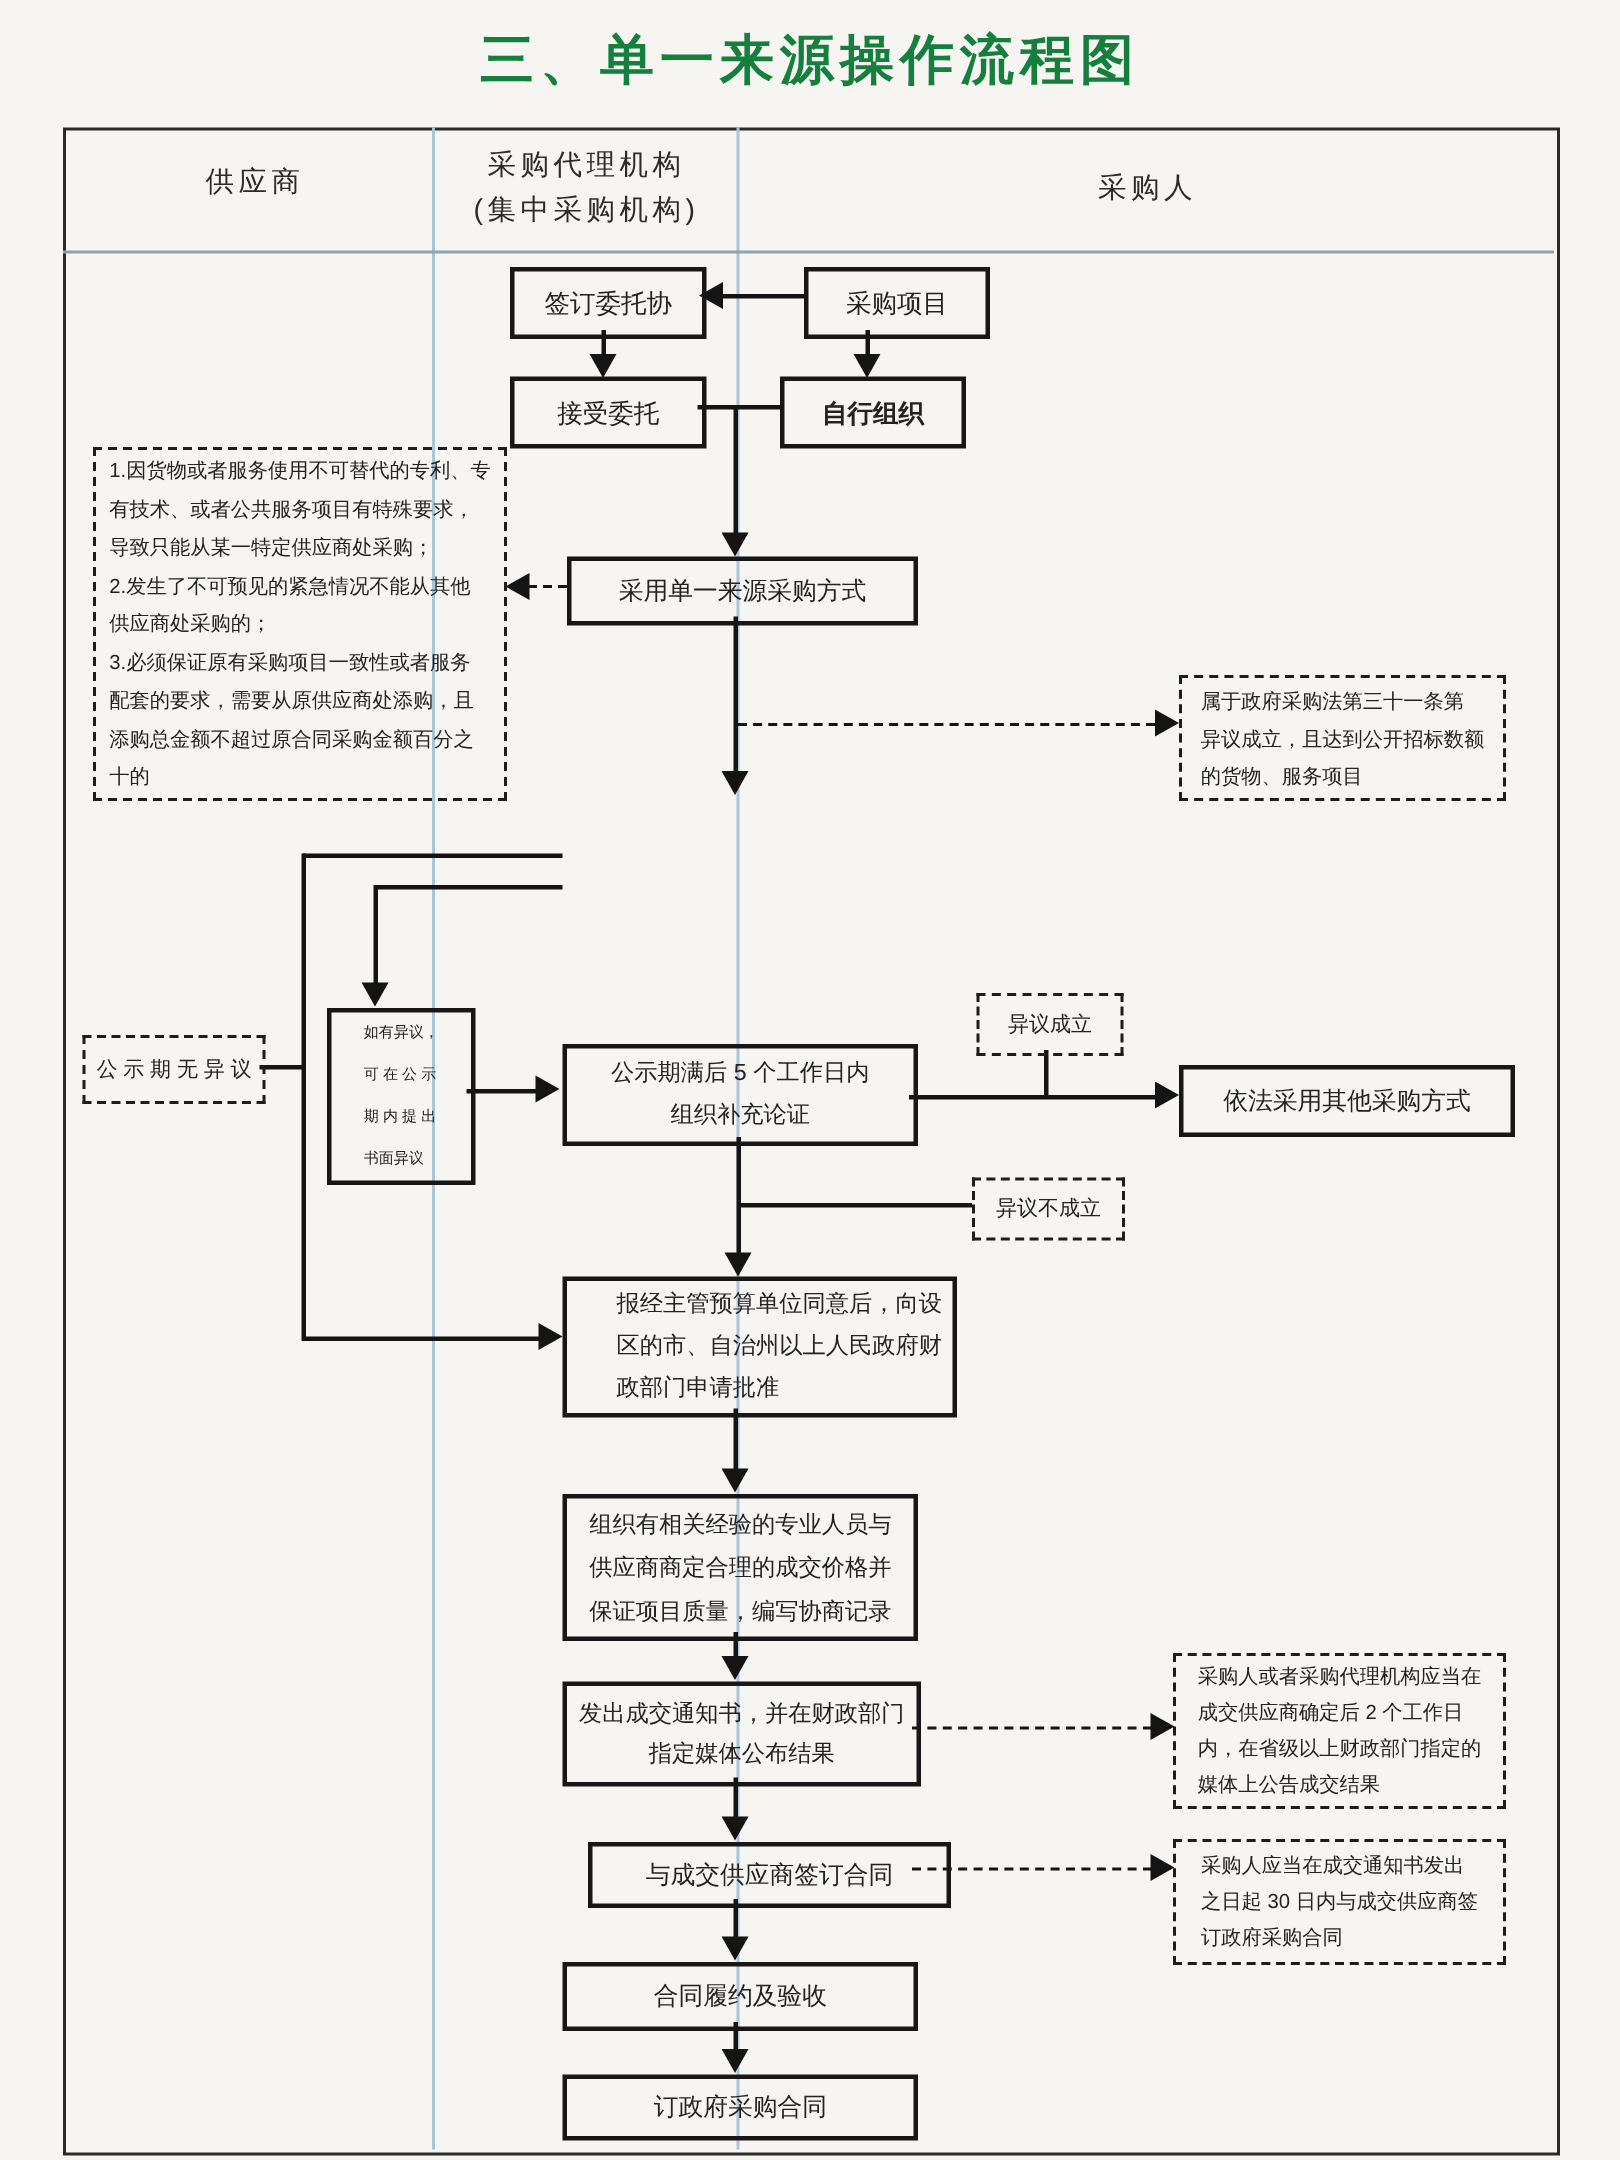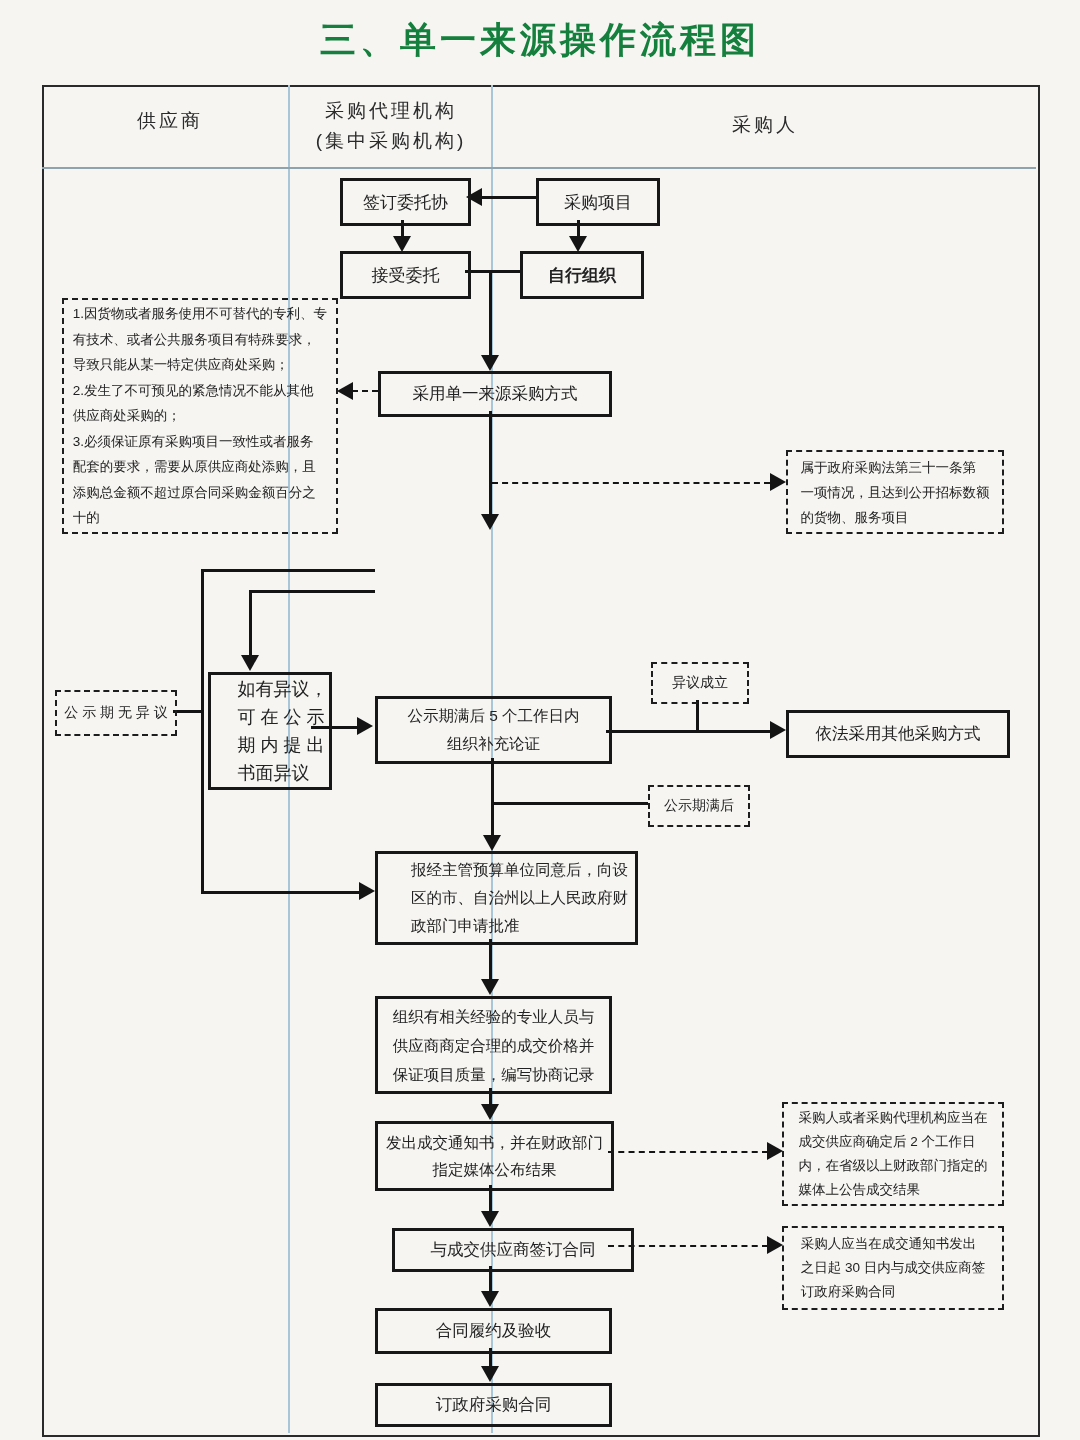--- a/index.html
+++ b/index.html
@@ -67,21 +67,21 @@
     </div>
   <div class="box" style="left:340px;top:251px;width:125px;height:42px;font-size:17px;">
       <span class="lbl">接受委托</span>
     </div>
   <div class="box" style="left:520px;top:251px;width:118px;height:42px;font-size:17px;font-weight:700;">
       <span class="lbl">自行组织</span>
     </div>
   <div class="box" style="left:378px;top:371px;width:228px;height:40px;font-size:16.5px;">
       <span class="lbl">采用单一来源采购方式</span>
     </div>
-  <div class="box" style="left:208px;top:672px;width:93px;height:112px;font-size:18px;line-height:28px;padding-left:25px;">
+  <div class="box" style="left:218px;top:672px;width:93px;height:112px;font-size:10px;line-height:28px;">
       <span class="lbl left">如有异议，
 可 在 公 示
 期 内 提 出
 书面异议</span>
     </div>
   <div class="box" style="left:375px;top:696px;width:231px;height:62px;font-size:15.5px;line-height:28px;">
       <span class="lbl">公示期满后 5 个工作日内
 组织补充论证</span>
     </div>
   <div class="box" style="left:786px;top:710px;width:218px;height:42px;font-size:16.5px;border-width:3.5px;">
@@ -117,31 +117,31 @@
 导致只能从某一特定供应商处采购；
 2.发生了不可预见的紧急情况不能从其他
 供应商处采购的；
 3.必须保证原有采购项目一致性或者服务
 配套的要求，需要从原供应商处添购，且
 添购总金额不超过原合同采购金额百分之
 十的</span>
     </div>
   <div class="dbox" style="left:786px;top:450px;width:214px;height:80px;font-size:13.5px;line-height:25px;">
       <span class="lbl left">属于政府采购法第三十一条第
-一项情况，且达到公开招标数额
+异议成立，且达到公开招标数额
 的货物、服务项目</span>
     </div>
   <div class="dbox" style="left:55px;top:690px;width:118px;height:42px;font-size:14px;">
       <span class="lbl">公 示 期 无 异 议</span>
     </div>
   <div class="dbox" style="left:651px;top:662px;width:94px;height:38px;font-size:14px;">
       <span class="lbl">异议成立</span>
     </div>
   <div class="dbox" style="left:648px;top:785px;width:98px;height:38px;font-size:14px;">
-      <span class="lbl">公示期满后</span>
+      <span class="lbl">异议不成立</span>
     </div>
   <div class="dbox" style="left:782px;top:1102px;width:218px;height:100px;font-size:13.5px;line-height:24px;">
       <span class="lbl left">采购人或者采购代理机构应当在
 成交供应商确定后 2 个工作日
 内，在省级以上财政部门指定的
 媒体上公告成交结果</span>
     </div>
   <div class="dbox" style="left:782px;top:1226px;width:218px;height:80px;font-size:13.5px;line-height:24px;">
       <span class="lbl left">采购人应当在成交通知书发出
 之日起 30 日内与成交供应商签

